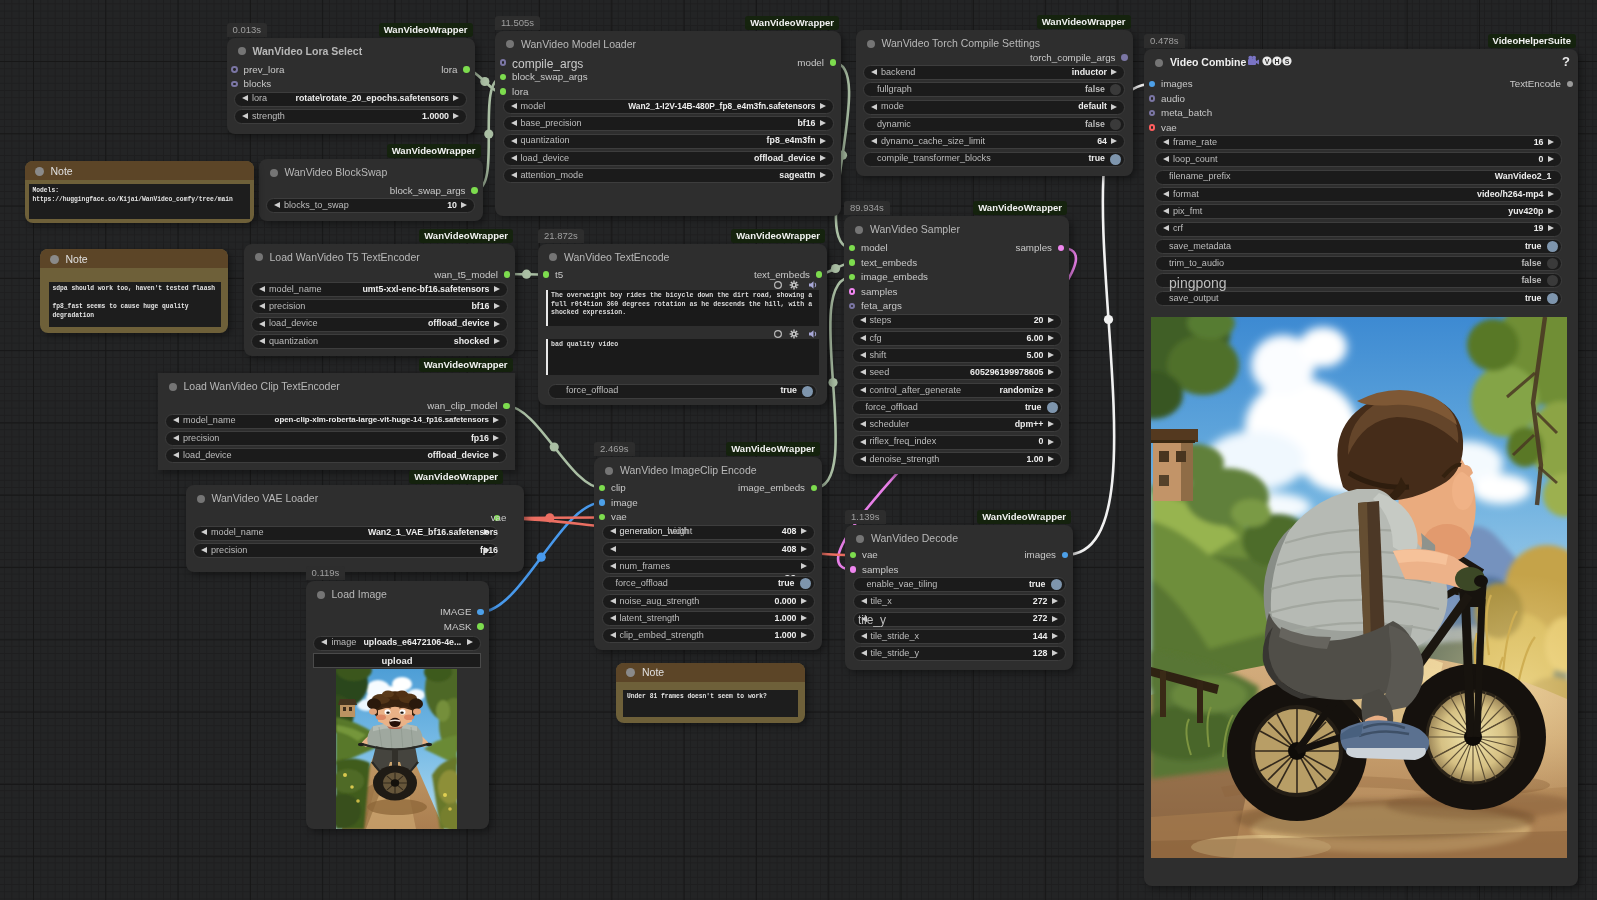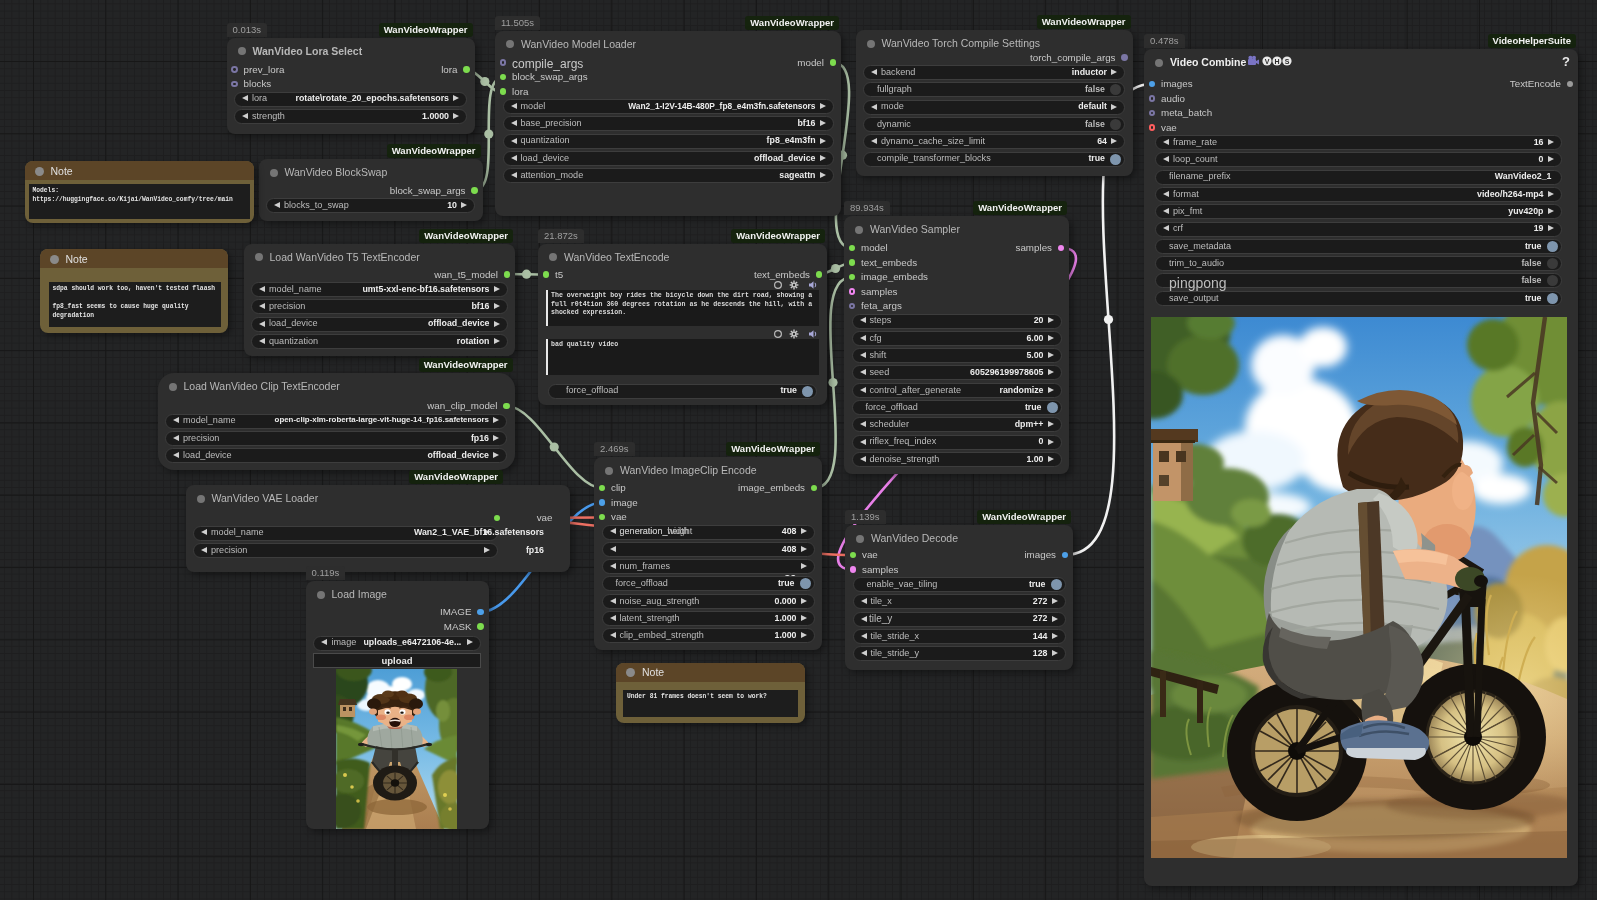--- a/index.html
+++ b/index.html
@@ -161,21 +161,21 @@
     <div style="position:absolute;right:25.5px;top:57.6px;font-size:8.8px;font-weight:bold;color:#ececec;white-space:nowrap">bf16</div>
     <div style="position:absolute;left:7.5px;top:73.1px;width:256.5px;height:15px;background:#1b1b1b;border:1px solid #3d3d3d;box-sizing:border-box;border-radius:8px"></div>
     <div style="position:absolute;left:15.5px;top:77.0px;width:0;height:0;border-right:6px solid #cfcfcf;border-top:3.6px solid transparent;border-bottom:3.6px solid transparent"></div>
     <div style="position:absolute;left:250.0px;top:77.0px;width:0;height:0;border-left:6px solid #cfcfcf;border-top:3.6px solid transparent;border-bottom:3.6px solid transparent"></div>
     <div style="position:absolute;left:25.5px;top:74.9px;font-size:9.1px;color:#bdbdbd;white-space:nowrap">load_device</div>
     <div style="position:absolute;right:25.5px;top:74.9px;font-size:8.8px;font-weight:bold;color:#ececec;white-space:nowrap">offload_device</div>
     <div style="position:absolute;left:7.5px;top:90.4px;width:256.5px;height:15px;background:#1b1b1b;border:1px solid #3d3d3d;box-sizing:border-box;border-radius:8px"></div>
     <div style="position:absolute;left:15.5px;top:94.3px;width:0;height:0;border-right:6px solid #cfcfcf;border-top:3.6px solid transparent;border-bottom:3.6px solid transparent"></div>
     <div style="position:absolute;left:250.0px;top:94.3px;width:0;height:0;border-left:6px solid #cfcfcf;border-top:3.6px solid transparent;border-bottom:3.6px solid transparent"></div>
     <div style="position:absolute;left:25.5px;top:92.2px;font-size:9.1px;color:#bdbdbd;white-space:nowrap">quantization</div>
-    <div style="position:absolute;right:25.5px;top:92.2px;font-size:8.8px;font-weight:bold;color:#ececec;white-space:nowrap">rotation</div>
+    <div style="position:absolute;right:25.5px;top:92.2px;font-size:8.8px;font-weight:bold;color:#ececec;white-space:nowrap">shocked</div>
   </div>
 <div style="position:absolute;left:538.0px;top:228.5px;height:14px;line-height:14px;background:#2d2d2d;border-radius:3px 3px 0 0;padding:0 6px;font-size:9.5px;color:#9f9f9f">21.872s</div>
 <div style="position:absolute;right:772.0px;top:228.5px;height:14px;line-height:14px;background:#15230e;border-radius:3px;padding:0 5px;font-size:9.5px;font-weight:bold;color:#f2f2f2">WanVideoWrapper</div>
 <div style="position:absolute;left:538.0px;top:243.5px;width:289.0px;height:161.0px;background:#2e2e2e;border-radius:8px;box-shadow:3px 3px 7px rgba(0,0,0,0.4);">
     <div style="position:absolute;left:11px;top:9.5px;width:8px;height:8px;border-radius:50%;background:#757575"></div>
     <div style="position:absolute;left:26px;top:7px;font-size:10.5px;font-weight:normal;color:#b8b8b8;white-space:nowrap">WanVideo TextEncode</div>
     <div style="position:absolute;left:4.6px;top:27.6px;width:6.8px;height:6.8px;border-radius:50%;background:#7ddc4e"></div>
     <div style="position:absolute;left:17px;top:25.0px;font-size:9.8px;color:#c9c9c9;white-space:nowrap">t5</div>
     <div style="position:absolute;left:277.6px;top:27.6px;width:6.8px;height:6.8px;border-radius:50%;background:#7ddc4e"></div>
     <div style="position:absolute;right:17px;top:25.0px;font-size:9.8px;color:#c9c9c9;white-space:nowrap">text_embeds</div>
@@ -274,21 +274,21 @@
     <div style="position:absolute;left:203.5px;top:222.5px;width:0;height:0;border-left:6px solid #cfcfcf;border-top:3.6px solid transparent;border-bottom:3.6px solid transparent"></div>
     <div style="position:absolute;left:25.5px;top:220.4px;font-size:9.1px;color:#bdbdbd;white-space:nowrap">riflex_freq_index</div>
     <div style="position:absolute;right:25.5px;top:220.4px;font-size:8.8px;font-weight:bold;color:#ececec;white-space:nowrap">0</div>
     <div style="position:absolute;left:7.5px;top:235.9px;width:210.0px;height:15px;background:#1b1b1b;border:1px solid #3d3d3d;box-sizing:border-box;border-radius:8px"></div>
     <div style="position:absolute;left:15.5px;top:239.8px;width:0;height:0;border-right:6px solid #cfcfcf;border-top:3.6px solid transparent;border-bottom:3.6px solid transparent"></div>
     <div style="position:absolute;left:203.5px;top:239.8px;width:0;height:0;border-left:6px solid #cfcfcf;border-top:3.6px solid transparent;border-bottom:3.6px solid transparent"></div>
     <div style="position:absolute;left:25.5px;top:237.7px;font-size:9.1px;color:#bdbdbd;white-space:nowrap">denoise_strength</div>
     <div style="position:absolute;right:25.5px;top:237.7px;font-size:8.8px;font-weight:bold;color:#ececec;white-space:nowrap">1.00</div>
   </div>
 <div style="position:absolute;right:1084.5px;top:358.0px;height:14px;line-height:14px;background:#15230e;border-radius:3px;padding:0 5px;font-size:9.5px;font-weight:bold;color:#f2f2f2">WanVideoWrapper</div>
-<div style="position:absolute;left:157.5px;top:373.0px;width:357.0px;height:97.0px;background:#2e2e2e;border-radius:16px;box-shadow:3px 3px 7px rgba(0,0,0,0.4);">
+<div style="position:absolute;left:157.5px;top:373.0px;width:357.0px;height:97.0px;background:#2e2e2e;border-radius:0;box-shadow:3px 3px 7px rgba(0,0,0,0.4);">
     <div style="position:absolute;left:11px;top:9.5px;width:8px;height:8px;border-radius:50%;background:#757575"></div>
     <div style="position:absolute;left:26px;top:7px;font-size:10.5px;font-weight:normal;color:#b8b8b8;white-space:nowrap">Load WanVideo Clip TextEncoder</div>
     <div style="position:absolute;left:345.6px;top:29.6px;width:6.8px;height:6.8px;border-radius:50%;background:#7ddc4e"></div>
     <div style="position:absolute;right:17px;top:27.0px;font-size:9.8px;color:#c9c9c9;white-space:nowrap">wan_clip_model</div>
     <div style="position:absolute;left:7.5px;top:40.5px;width:342.0px;height:15px;background:#1b1b1b;border:1px solid #3d3d3d;box-sizing:border-box;border-radius:8px"></div>
     <div style="position:absolute;left:15.5px;top:44.4px;width:0;height:0;border-right:6px solid #cfcfcf;border-top:3.6px solid transparent;border-bottom:3.6px solid transparent"></div>
     <div style="position:absolute;left:335.5px;top:44.4px;width:0;height:0;border-left:6px solid #cfcfcf;border-top:3.6px solid transparent;border-bottom:3.6px solid transparent"></div>
     <div style="position:absolute;left:25.5px;top:42.3px;font-size:9.1px;color:#bdbdbd;white-space:nowrap">model_name</div>
     <div style="position:absolute;right:25.5px;top:42.3px;font-size:7.9px;font-weight:bold;color:#ececec;white-space:nowrap">open-clip-xlm-roberta-large-vit-huge-14_fp16.safetensors</div>
     <div style="position:absolute;left:7.5px;top:57.8px;width:342.0px;height:15px;background:#1b1b1b;border:1px solid #3d3d3d;box-sizing:border-box;border-radius:8px"></div>
@@ -344,21 +344,21 @@
     <div style="position:absolute;left:206.5px;top:157.9px;width:0;height:0;border-left:6px solid #cfcfcf;border-top:3.6px solid transparent;border-bottom:3.6px solid transparent"></div>
     <div style="position:absolute;left:25.5px;top:155.8px;font-size:9.1px;color:#bdbdbd;white-space:nowrap">latent_strength</div>
     <div style="position:absolute;right:25.5px;top:155.8px;font-size:8.8px;font-weight:bold;color:#ececec;white-space:nowrap">1.000</div>
     <div style="position:absolute;left:7.5px;top:171.3px;width:213.0px;height:15px;background:#1b1b1b;border:1px solid #3d3d3d;box-sizing:border-box;border-radius:8px"></div>
     <div style="position:absolute;left:15.5px;top:175.2px;width:0;height:0;border-right:6px solid #cfcfcf;border-top:3.6px solid transparent;border-bottom:3.6px solid transparent"></div>
     <div style="position:absolute;left:206.5px;top:175.2px;width:0;height:0;border-left:6px solid #cfcfcf;border-top:3.6px solid transparent;border-bottom:3.6px solid transparent"></div>
     <div style="position:absolute;left:25.5px;top:173.1px;font-size:9.1px;color:#bdbdbd;white-space:nowrap">clip_embed_strength</div>
     <div style="position:absolute;right:25.5px;top:173.1px;font-size:8.8px;font-weight:bold;color:#ececec;white-space:nowrap">1.000</div>
   </div>
 <div style="position:absolute;right:1094.0px;top:470.0px;height:14px;line-height:14px;background:#15230e;border-radius:3px;padding:0 5px;font-size:9.5px;font-weight:bold;color:#f2f2f2">WanVideoWrapper</div>
-<div style="position:absolute;left:185.5px;top:485.0px;width:384px;height:86.5px;background:#2e2e2e;border-radius:8px;box-shadow:3px 3px 7px rgba(0,0,0,0.4);">
+<div style="position:absolute;left:185.5px;top:485.0px;width:338px;height:86.5px;background:#2e2e2e;border-radius:8px;box-shadow:3px 3px 7px rgba(0,0,0,0.4);">
     <div style="position:absolute;left:11px;top:9.5px;width:8px;height:8px;border-radius:50%;background:#757575"></div>
     <div style="position:absolute;left:26px;top:7px;font-size:10.5px;font-weight:normal;color:#b8b8b8;white-space:nowrap">WanVideo VAE Loader</div>
     <div style="position:absolute;left:308.1px;top:29.6px;width:6.8px;height:6.8px;border-radius:50%;background:#7ddc4e"></div>
     <div style="position:absolute;right:17px;top:27.0px;font-size:9.8px;color:#c9c9c9;white-space:nowrap">vae</div>
     <div style="position:absolute;left:7.5px;top:40.5px;width:304.5px;height:15px;background:#1b1b1b;border:1px solid #3d3d3d;box-sizing:border-box;border-radius:8px"></div>
     <div style="position:absolute;left:15.5px;top:44.4px;width:0;height:0;border-right:6px solid #cfcfcf;border-top:3.6px solid transparent;border-bottom:3.6px solid transparent"></div>
     <div style="position:absolute;left:298.0px;top:44.4px;width:0;height:0;border-left:6px solid #cfcfcf;border-top:3.6px solid transparent;border-bottom:3.6px solid transparent"></div>
     <div style="position:absolute;left:25.5px;top:42.3px;font-size:9.1px;color:#bdbdbd;white-space:nowrap">model_name</div>
     <div style="position:absolute;right:25.5px;top:42.3px;font-size:8.8px;font-weight:bold;color:#ececec;white-space:nowrap">Wan2_1_VAE_bf16.safetensors</div>
     <div style="position:absolute;left:7.5px;top:57.8px;width:304.5px;height:15px;background:#1b1b1b;border:1px solid #3d3d3d;box-sizing:border-box;border-radius:8px"></div>
@@ -498,21 +498,21 @@
     <div style="position:absolute;right:27.5px;top:53.8px;font-size:8.8px;font-weight:bold;color:#ececec;white-space:nowrap">true</div>
     <div style="position:absolute;right:11.5px;top:54.0px;width:11px;height:11px;border-radius:50%;background:#7e95ad"></div>
     <div style="position:absolute;left:7.5px;top:69.3px;width:213.0px;height:15px;background:#1b1b1b;border:1px solid #3d3d3d;box-sizing:border-box;border-radius:8px"></div>
     <div style="position:absolute;left:15.5px;top:73.2px;width:0;height:0;border-right:6px solid #cfcfcf;border-top:3.6px solid transparent;border-bottom:3.6px solid transparent"></div>
     <div style="position:absolute;left:206.5px;top:73.2px;width:0;height:0;border-left:6px solid #cfcfcf;border-top:3.6px solid transparent;border-bottom:3.6px solid transparent"></div>
     <div style="position:absolute;left:25.5px;top:71.1px;font-size:9.1px;color:#bdbdbd;white-space:nowrap">tile_x</div>
     <div style="position:absolute;right:25.5px;top:71.1px;font-size:8.8px;font-weight:bold;color:#ececec;white-space:nowrap">272</div>
     <div style="position:absolute;left:7.5px;top:86.6px;width:213.0px;height:15px;background:#1b1b1b;border:1px solid #3d3d3d;box-sizing:border-box;border-radius:8px"></div>
     <div style="position:absolute;left:15.5px;top:90.5px;width:0;height:0;border-right:6px solid #cfcfcf;border-top:3.6px solid transparent;border-bottom:3.6px solid transparent"></div>
     <div style="position:absolute;left:206.5px;top:90.5px;width:0;height:0;border-left:6px solid #cfcfcf;border-top:3.6px solid transparent;border-bottom:3.6px solid transparent"></div>
-    <div style="position:absolute;left:24px;top:88.4px;font-size:10px;color:#bdbdbd;white-space:nowrap">tile_y</div>
+    <div style="position:absolute;left:13px;top:88.4px;font-size:12px;color:#bdbdbd;white-space:nowrap">tile_y</div>
     <div style="position:absolute;right:25.5px;top:88.4px;font-size:8.8px;font-weight:bold;color:#ececec;white-space:nowrap">272</div>
     <div style="position:absolute;left:7.5px;top:103.9px;width:213.0px;height:15px;background:#1b1b1b;border:1px solid #3d3d3d;box-sizing:border-box;border-radius:8px"></div>
     <div style="position:absolute;left:15.5px;top:107.8px;width:0;height:0;border-right:6px solid #cfcfcf;border-top:3.6px solid transparent;border-bottom:3.6px solid transparent"></div>
     <div style="position:absolute;left:206.5px;top:107.8px;width:0;height:0;border-left:6px solid #cfcfcf;border-top:3.6px solid transparent;border-bottom:3.6px solid transparent"></div>
     <div style="position:absolute;left:25.5px;top:105.7px;font-size:9.1px;color:#bdbdbd;white-space:nowrap">tile_stride_x</div>
     <div style="position:absolute;right:25.5px;top:105.7px;font-size:8.8px;font-weight:bold;color:#ececec;white-space:nowrap">144</div>
     <div style="position:absolute;left:7.5px;top:121.2px;width:213.0px;height:15px;background:#1b1b1b;border:1px solid #3d3d3d;box-sizing:border-box;border-radius:8px"></div>
     <div style="position:absolute;left:15.5px;top:125.1px;width:0;height:0;border-right:6px solid #cfcfcf;border-top:3.6px solid transparent;border-bottom:3.6px solid transparent"></div>
     <div style="position:absolute;left:206.5px;top:125.1px;width:0;height:0;border-left:6px solid #cfcfcf;border-top:3.6px solid transparent;border-bottom:3.6px solid transparent"></div>
     <div style="position:absolute;left:25.5px;top:123.0px;font-size:9.1px;color:#bdbdbd;white-space:nowrap">tile_stride_y</div>

